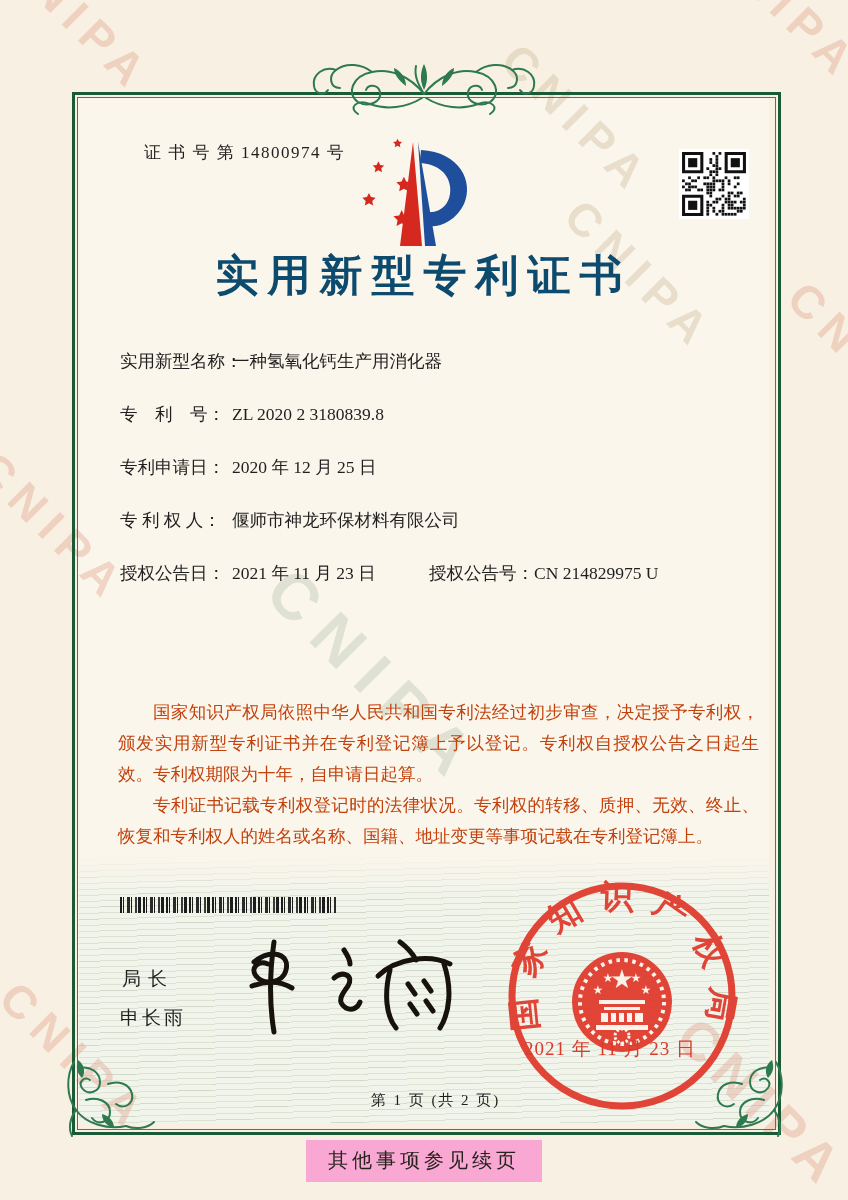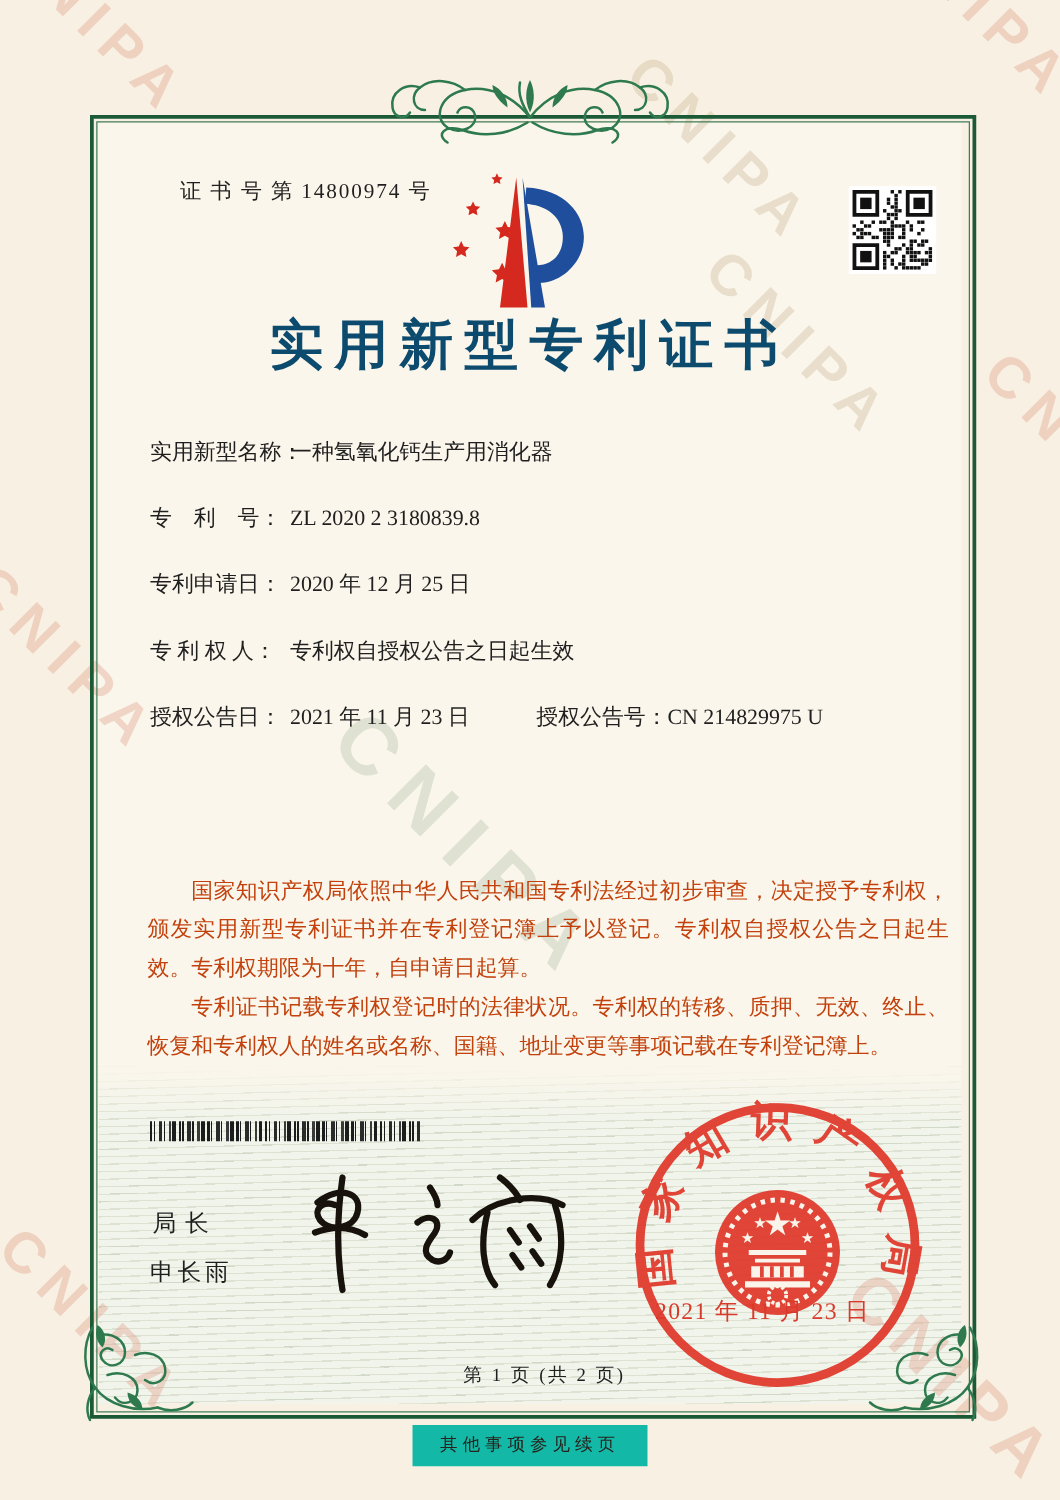--- a/index.html
+++ b/index.html
@@ -56,22 +56,22 @@
          transparent 12px 15px,#3a3a3a 15px 17px,transparent 17px 18px,#1c1c1c 18px 21px,
          transparent 21px 23px);}
   .official-title{position:absolute;left:122px;top:966px;font-size:19px;letter-spacing:7px;z-index:4;}
   .official-name{position:absolute;left:120px;top:1005px;font-size:19px;letter-spacing:3px;z-index:4;}
   .signature{position:absolute;left:238px;top:928px;z-index:4;}
   .seal{position:absolute;left:504px;top:878px;z-index:5;opacity:0.93;}
   .seal-date{position:absolute;left:524px;top:1036px;width:210px;font-size:19px;letter-spacing:1px;
       color:#d93a2b;z-index:6;white-space:pre;}
   .page-no{position:absolute;left:72px;top:1091px;width:703px;text-align:center;font-size:15px;
       letter-spacing:2px;z-index:4;padding-left:12px;}
-  .continuation{position:absolute;left:50%;transform:translateX(-50%);top:1140px;background:#14b8a6;
-      padding:7px 22px 8px;font-size:14px;letter-spacing:4px;z-index:4;color:#26221c;}
+  .continuation{position:absolute;left:50%;transform:translateX(-50%);top:1140px;background:#f9a8d4;
+      padding:7px 22px 8px;font-size:20px;letter-spacing:4px;z-index:4;color:#26221c;}
 </style>
 </head>
 <body>
 
 <div class="page">
 
   <div class="inner-bg"></div>
   <div class="guilloche"></div>
 
   <div class="wm wm-pink wm1">CNIPA</div>
@@ -292,21 +292,21 @@
     <div class="field-row">
       <span class="f-label">专　利　号：</span>
       <span class="f-value-wide">ZL 2020 2 3180839.8</span>
     </div>
     <div class="field-row">
       <span class="f-label">专利申请日：</span>
       <span class="f-value-wide">2020 年 12 月 25 日</span>
     </div>
     <div class="field-row">
       <span class="f-label">专 利 权 人：</span>
-      <span class="f-value-wide">专利权自授权公告之日起生效</span>
+      <span class="f-value-wide">偃师市神龙环保材料有限公司</span>
     </div>
     <div class="field-row">
       <span class="f-label">授权公告日：</span>
       <span class="f-value-mid">2021 年 11 月 23 日</span>
       <span class="f-label" style="width:auto">授权公告号：</span>
       <span class="f-value-wide">CN 214829975 U</span>
     </div>
   </div>
 
   <div class="body-text">

